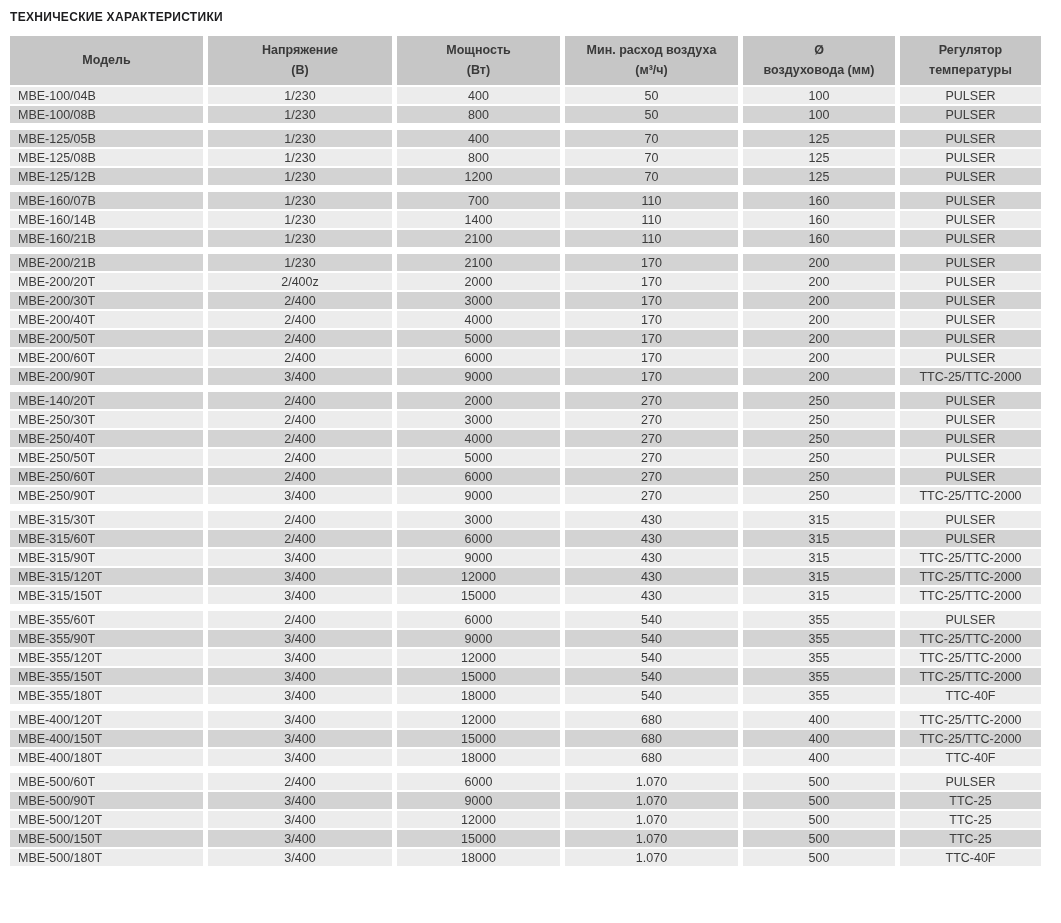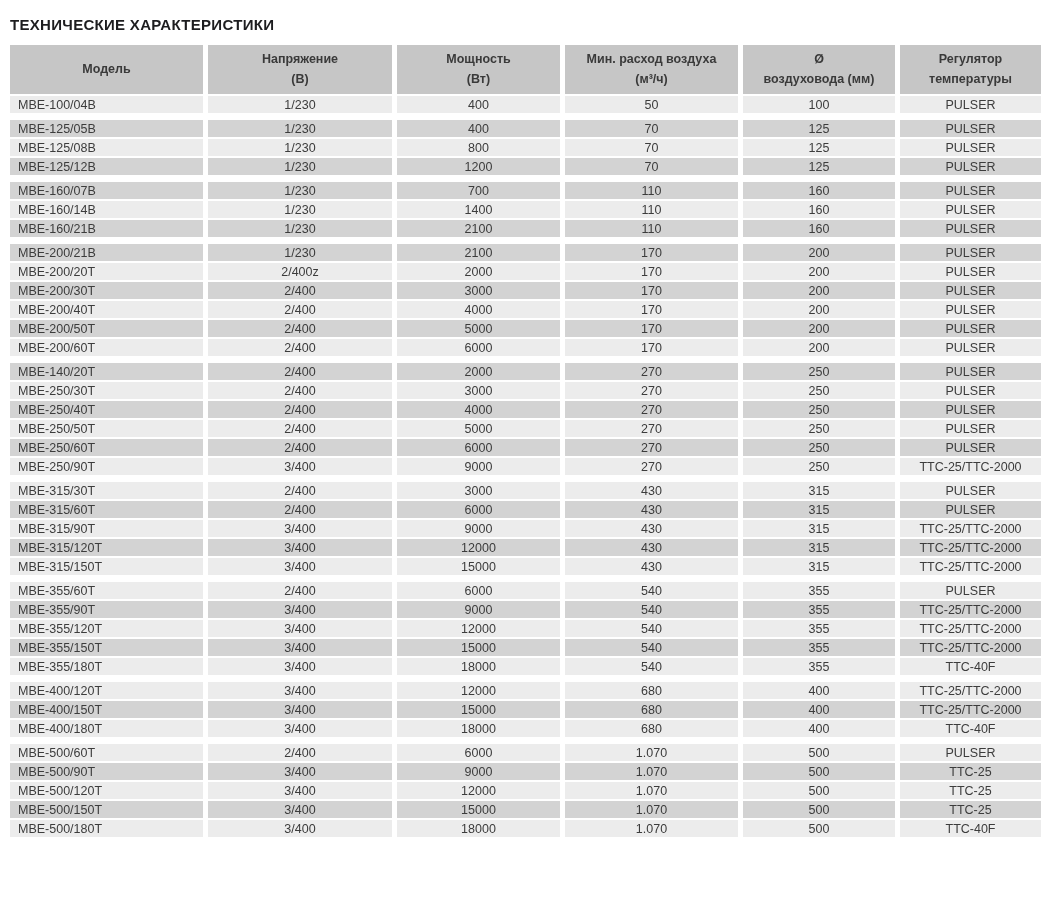--- a/index.html
+++ b/index.html
@@ -11,25 +11,25 @@
   }
   html,body{margin:0;padding:0;background:#ffffff;}
   body{
     width:1061px;height:923px;
     font-family:"Liberation Sans", sans-serif;
     color:var(--cell-text);
     overflow:hidden;
   }
   .page{padding:4px 10px 0 10px;}
   .page-title{
-    font-size:15px;
+    font-size:12px;
     font-weight:bold;
     color:var(--title-text);
     letter-spacing:.3px;
-    margin:12px 0 10px 0;
+    margin:6px 0 10px 0;
   }
   table.specs{
     border-collapse:separate;
     border-spacing:5px 2px;
     table-layout:fixed;
     width:1041px;
     margin-left:-5px; 
   }
   table.specs th{
     background:var(--header-bg);
@@ -105,20 +105,28 @@
     </thead>
     <tbody>
         <tr class="row-light">
           <td>MBE-100/04B</td>
           <td>1/230</td>
           <td>400</td>
           <td>50</td>
           <td>100</td>
           <td>PULSER</td>
         </tr>
+        <tr class="row-dark">
+          <td>MBE-100/08B</td>
+          <td>1/230</td>
+          <td>800</td>
+          <td>50</td>
+          <td>100</td>
+          <td>PULSER</td>
+        </tr>
         <tr class="group-gap">
           <td colspan="6"></td>
         </tr>
         <tr class="row-dark">
           <td>MBE-125/05B</td>
           <td>1/230</td>
           <td>400</td>
           <td>70</td>
           <td>125</td>
           <td>PULSER</td>
@@ -209,20 +217,28 @@
           <td>200</td>
           <td>PULSER</td>
         </tr>
         <tr class="row-light">
           <td>MBE-200/60T</td>
           <td>2/400</td>
           <td>6000</td>
           <td>170</td>
           <td>200</td>
           <td>PULSER</td>
+        </tr>
+        <tr class="row-dark">
+          <td>MBE-200/90T</td>
+          <td>3/400</td>
+          <td>9000</td>
+          <td>170</td>
+          <td>200</td>
+          <td>TTC-25/TTC-2000</td>
         </tr>
         <tr class="group-gap">
           <td colspan="6"></td>
         </tr>
         <tr class="row-dark">
           <td>MBE-140/20T</td>
           <td>2/400</td>
           <td>2000</td>
           <td>270</td>
           <td>250</td>

